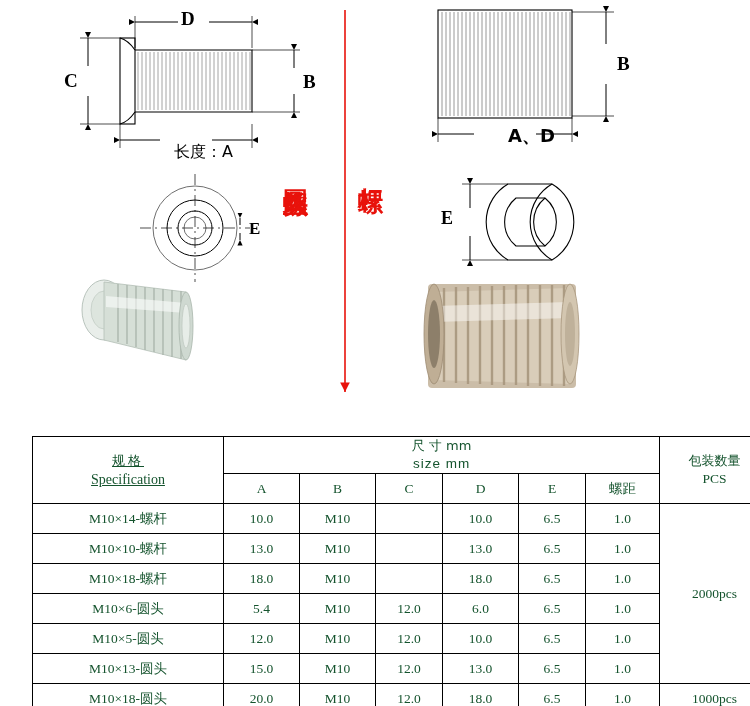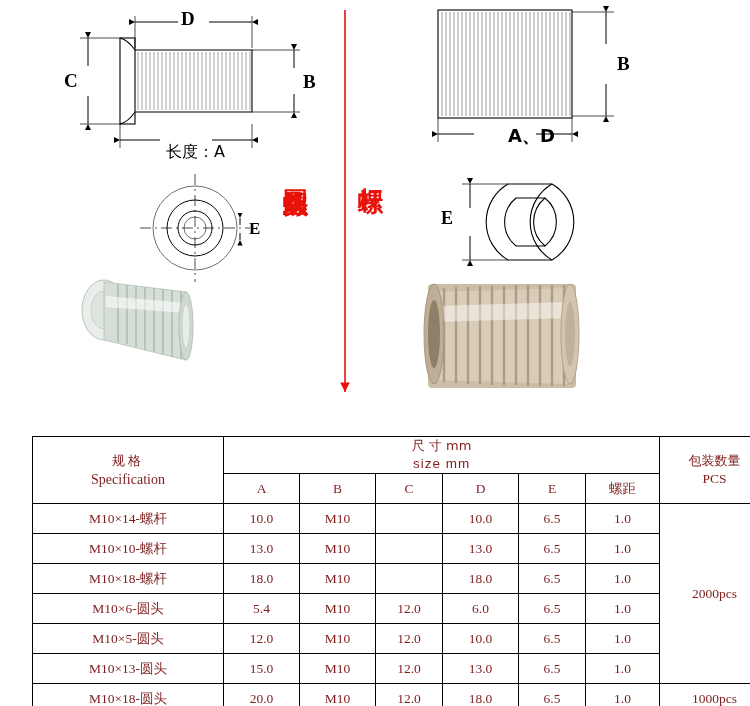--- a/index.html
+++ b/index.html
@@ -63,27 +63,28 @@
     table-layout: fixed;
     background: #fff;
   }
   table.spec td, table.spec th {
     border: 1px solid #000;
     text-align: center;
     vertical-align: middle;
     font-family: "Liberation Serif", serif;
     font-weight: normal;
     font-size: 13.5px;
-    color: #7f1d1d;
+    color: #14532d;
     padding: 0;
     height: 29px;
   }
   table.spec .hdr-spec {
     font-size: 14px;
     line-height: 19px;
+    text-decoration: underline;
   }
   .cn { font-family: "DejaVu Sans", sans-serif; font-size: 13px; }
   .cn-sp { letter-spacing: 3px; }
   .hdr-dim-top {
     font-family: "DejaVu Sans", sans-serif;
     font-size: 13px;
     line-height: 18px;
   }
   .hdr-dim-top .line2 {
     font-family: Liberation Sans, sans-serif;
@@ -323,21 +324,21 @@
         <ellipse cx="434" cy="334" rx="6" ry="34" fill="#8d7f6a"></ellipse>
 
         <ellipse cx="570" cy="334" rx="9" ry="50" fill="#d3c6b0" stroke="#a8977e" stroke-width="0.8"></ellipse>
         <ellipse cx="570" cy="334" rx="5" ry="32" fill="#bfb19a"></ellipse>
       </g>
     </svg>
 
     <div style="position:absolute;left:181px;top:8px;font-size:19px;font-weight:bold;font-family:'Liberation Serif',serif;">D</div>
     <div style="position:absolute;left:64px;top:70px;font-size:19px;font-weight:bold;font-family:'Liberation Serif',serif;">C</div>
     <div style="position:absolute;left:303px;top:71px;font-size:19px;font-weight:bold;font-family:'Liberation Serif',serif;">B</div>
-    <div style="position:absolute;left:166px;top:142px;font-size:16px;font-family:'DejaVu Sans',sans-serif;">长度：A</div>
+    <div style="position:absolute;left:174px;top:142px;font-size:16px;font-family:'DejaVu Sans',sans-serif;">长度：A</div>
     <div style="position:absolute;left:249px;top:219px;font-size:17px;font-weight:bold;font-family:'Liberation Serif',serif;">E</div>
 
     <div style="position:absolute;left:617px;top:53px;font-size:19px;font-weight:bold;font-family:'Liberation Serif',serif;">B</div>
     <div style="position:absolute;left:474px;top:124px;font-size:18px;font-weight:bold;font-family:'DejaVu Sans',sans-serif;margin-left:34px;">A、D</div>
     <div style="position:absolute;left:441px;top:208px;font-size:18px;font-weight:bold;font-family:'Liberation Serif',serif;">E</div>
 
     <div class="vlabel" id="vlabel-left">圆头螺丝</div>
     <div class="vlabel" id="vlabel-right">螺杆</div>
   </div>
 

